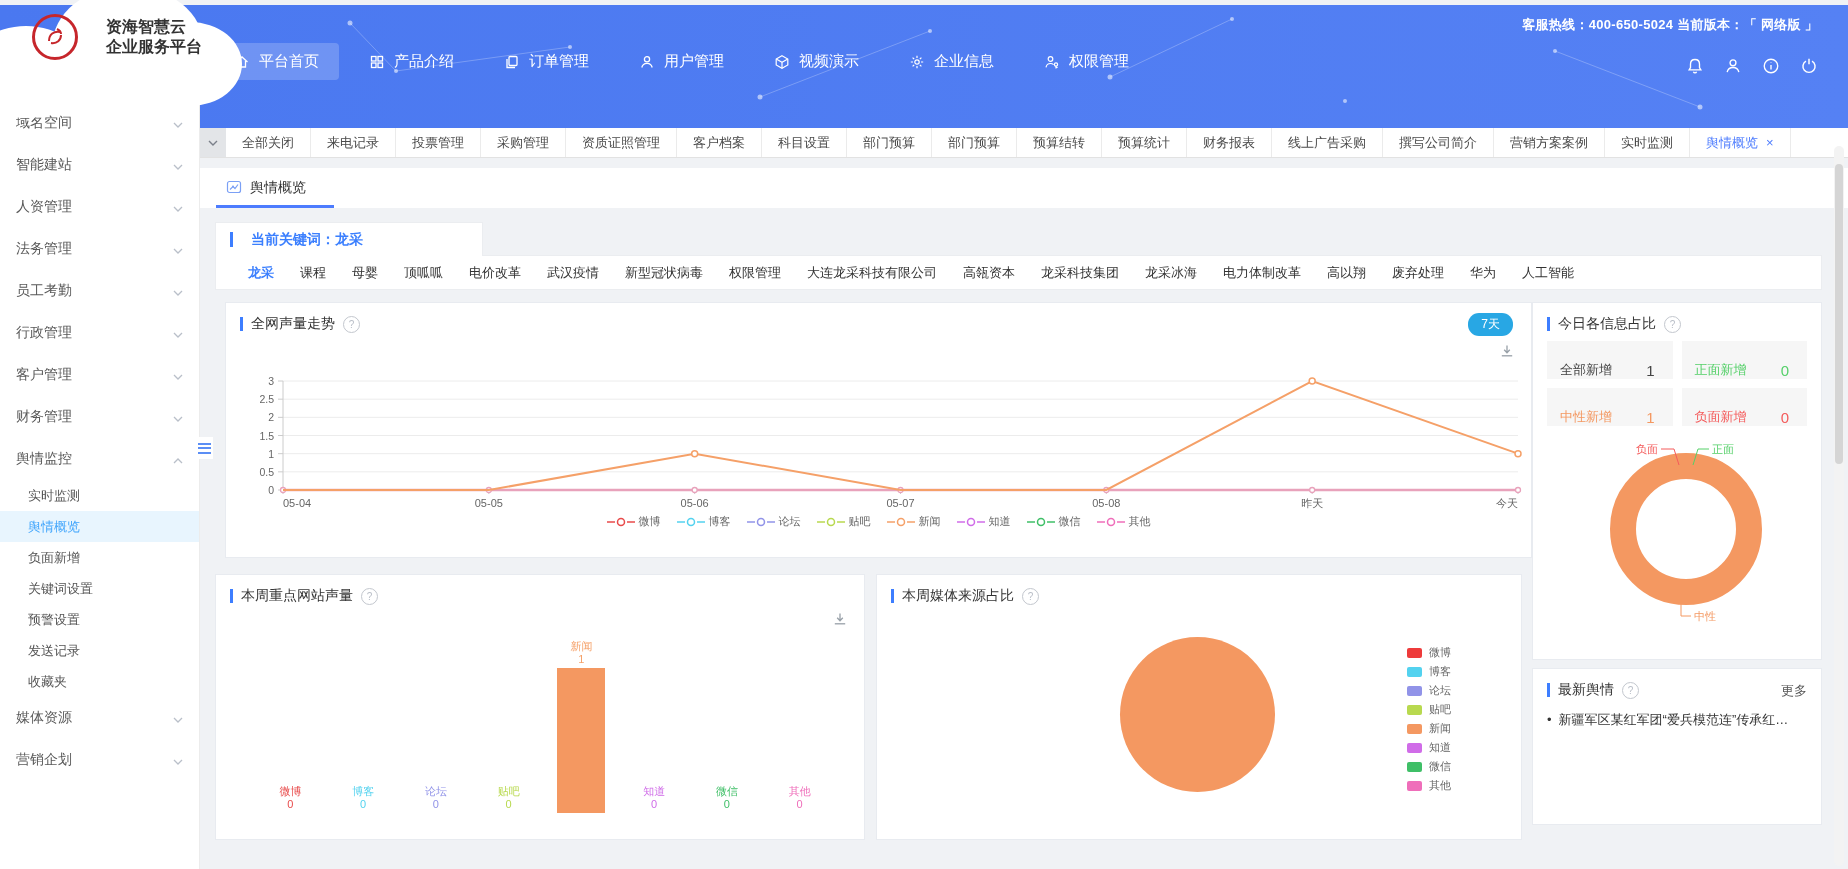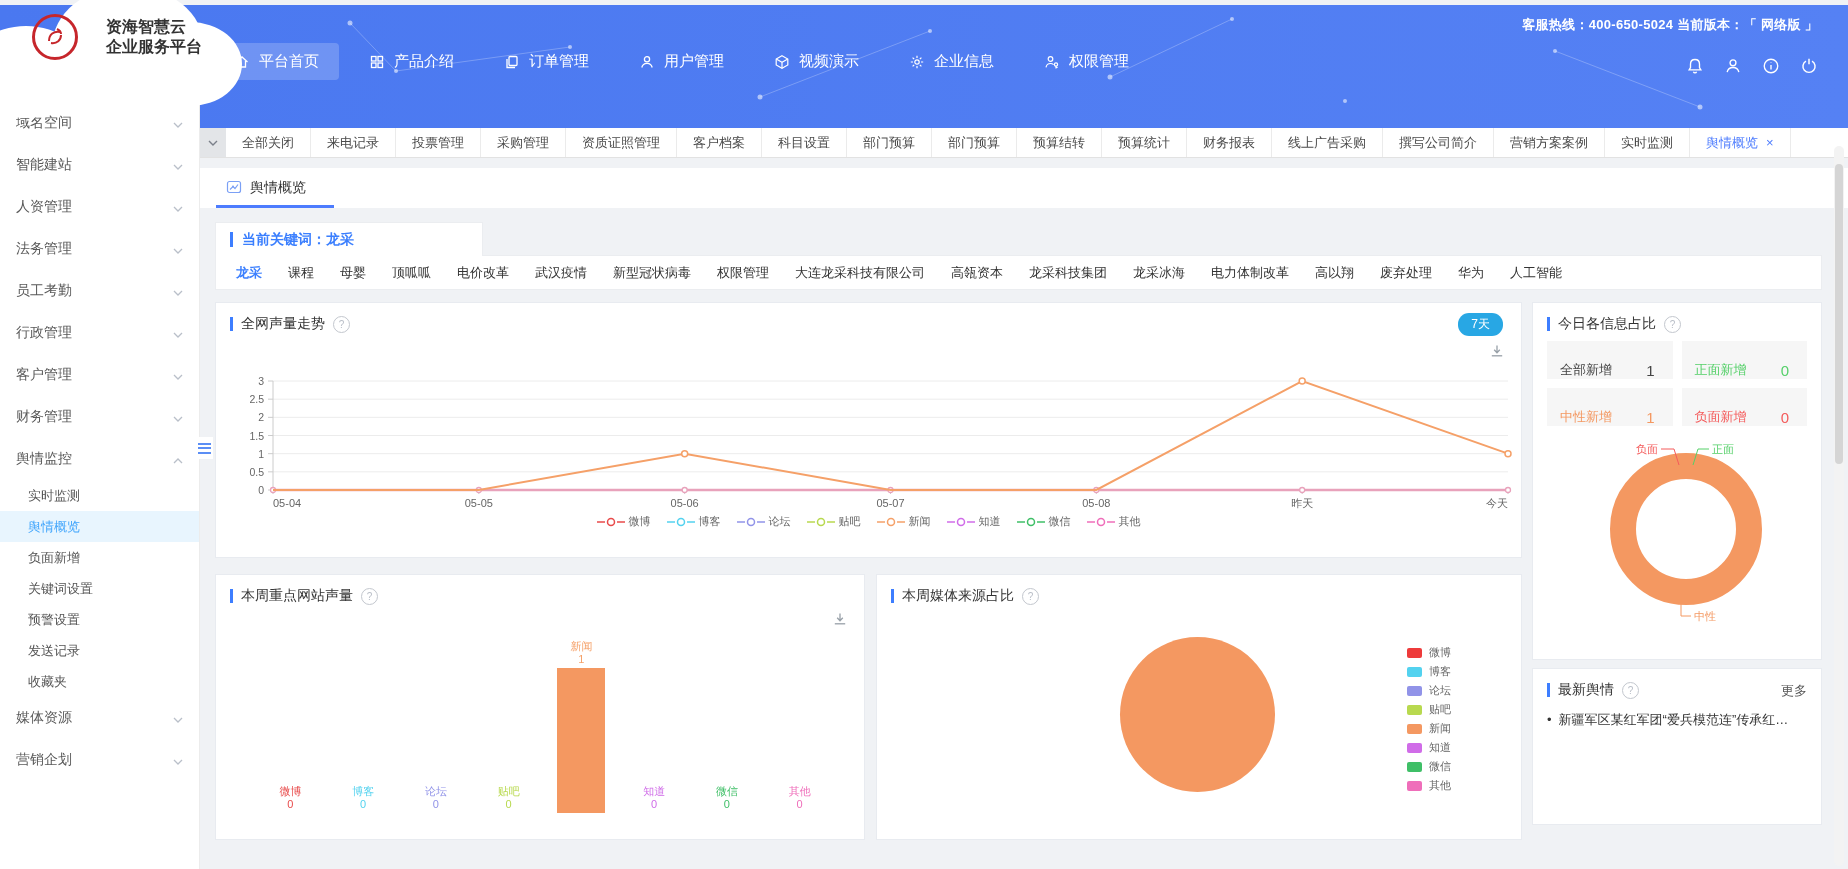--- a/index.html
+++ b/index.html
@@ -44,28 +44,28 @@
   .tab .x{margin-left:8px;font-size:13px;}
 
   
   .strip{position:absolute;left:200px;top:168px;right:0;height:40px;background:#fff;}
   .strip-tab{position:absolute;left:16px;top:0;height:100%;display:flex;align-items:center;gap:8px;padding:0 28px 0 10px;font-size:14px;color:#333;cursor:pointer;}
   .strip-tab::after{content:'';position:absolute;left:0;right:0;bottom:0;height:3px;background:#4d7cfe;}
 
   
   .kw-tab{position:absolute;left:215px;top:222px;width:268px;height:34px;background:#fff;border:1px solid #ebedf0;border-bottom:none;display:flex;align-items:center;z-index:2;box-sizing:border-box;}
   .kw-accent{width:3px;height:15px;background:#3d7eff;margin:0 9px 0 14px;}
-  .kw-title{font-size:14px;font-weight:bold;color:#3b7ffe;}
+  .kw-title{font-size:14px;font-weight:bold;color:#3b7ffe;margin-left:9px;}
   .kw-list{position:absolute;left:215px;top:255px;width:1607px;height:35px;background:#fff;border:1px solid #ebedf0;display:flex;align-items:center;gap:26px;padding:0 20px;font-size:13px;color:#333;box-sizing:border-box;overflow:hidden;}
   .kw-item{cursor:pointer;white-space:nowrap;}
-  .kw-item.active{color:#3b7ffe;font-weight:bold;}
+  .kw-item.active{color:#3b7ffe;font-weight:bold;margin-left:12px;}
 
   
   .panel{position:absolute;background:#fff;border:1px solid #e8ebf0;box-sizing:border-box;}
-  #trend-panel{left:215px;top:302px;width:1307px;height:256px;}
+  #trend-panel{left:225px;top:302px;width:1307px;height:256px;}
   #bar-panel{left:215px;top:574px;width:650px;height:266px;}
   #pie-panel{left:876px;top:574px;width:646px;height:266px;}
   #today-panel{left:1532px;top:302px;width:290px;height:358px;}
   #latest-panel{left:1532px;top:668px;width:290px;height:157px;}
   .panel-title{display:flex;align-items:center;gap:8px;padding:12px 14px 0;}
   .accent{width:3px;height:14px;background:#3d7eff;flex:none;}
   .ptitle{font-size:14px;color:#333;}
   .help{width:15px;height:15px;border:1px solid #c3c7ce;border-radius:50%;color:#b9bec7;font-size:10px;display:inline-flex;align-items:center;justify-content:center;cursor:pointer;flex:none;}
   .badge{position:absolute;right:18px;top:10px;background:#28a7e4;color:#fff;font-size:12px;padding:3px 13px;border-radius:11px;cursor:pointer;}
   .dl{position:absolute;right:16px;top:40px;cursor:pointer;}

